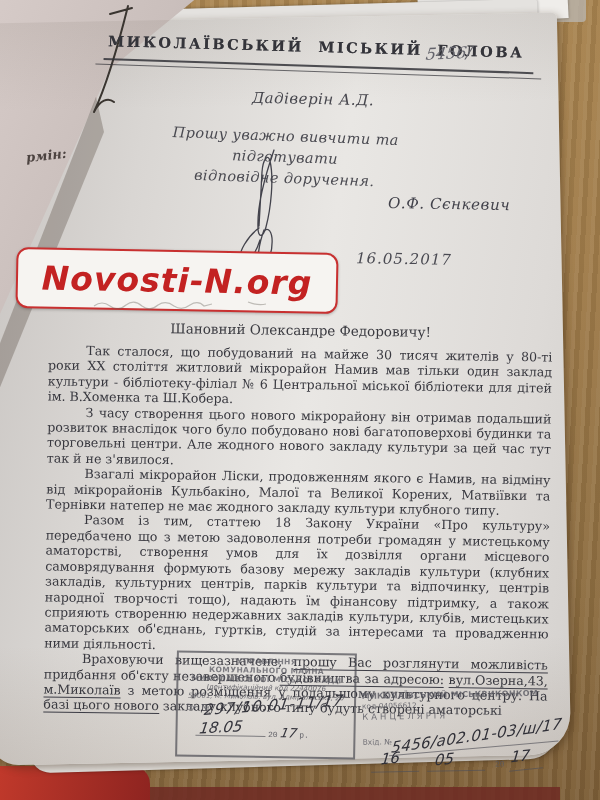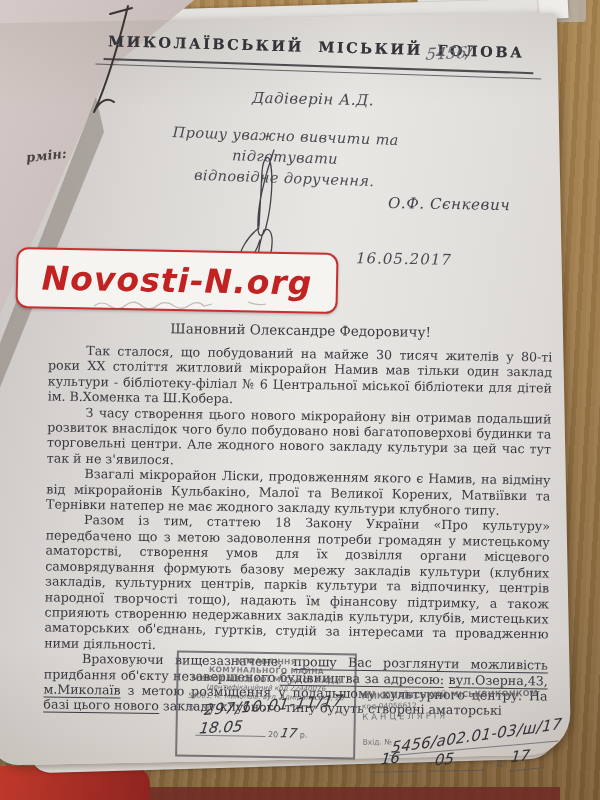--- a/index.html
+++ b/index.html
@@ -67,21 +67,21 @@
     border:2px solid rgba(75,75,82,.7);transform:rotate(1deg);font-family:"DejaVu Sans","Liberation Sans",sans-serif;
     text-align:center;padding-top:3px;box-sizing:border-box;}
   .stamp-left .org{font-size:7.5px;font-weight:bold;letter-spacing:.4px;color:rgba(90,90,98,.75);line-height:9px;}
   .stamp-left .small{font-size:7px;color:rgba(85,85,93,.85);line-height:9px;font-style:italic;}
   .hand{font-style:italic;color:#34343c;transform:skewX(-10deg);display:inline-block;}
   .in-row{position:relative;text-align:left;padding-left:8px;margin-top:2px;font-size:8px;color:rgba(85,85,93,.9);}
   .hw-number-left{position:absolute;left:26px;top:-8px;font-size:15px;transform:rotate(-5deg) skewX(-12deg);letter-spacing:1px;}
   .date-row{position:relative;text-align:left;padding-left:18px;margin-top:12px;font-size:8px;color:rgba(85,85,93,.9);}
   .hw-date-left{position:absolute;left:22px;top:-6px;font-size:15px;transform:rotate(-4deg) skewX(-12deg);}
   .stamp-line{display:inline-block;width:70px;border-bottom:1px solid rgba(85,85,93,.7);height:8px;}
-  .yr{font-size:8px;} .hw-yr{font-size:13px;}
+  .yr{font-size:8px;font-family:Liberation Mono, monospace;} .hw-yr{font-size:13px;}
 
   .stamp-right{position:absolute;left:362px;top:690px;width:210px;transform:rotate(-1deg);
     font-family:"DejaVu Sans","Liberation Sans",sans-serif;color:rgba(88,88,96,.8);}
   .stamp-right .org{font-size:8px;font-weight:bold;letter-spacing:.3px;line-height:10px;}
   .stamp-right .code{font-size:7.5px;line-height:10px;}
   .stamp-right .dept{font-size:8.5px;letter-spacing:3px;line-height:11px;}
   .hw-number-right{position:absolute;left:28px;top:34px;width:220px;font-size:15px;color:#2f2f37;
     transform:rotate(-7deg) skewX(-14deg);letter-spacing:.5px;font-style:italic;}
   .rline{position:absolute;height:1px;background:rgba(80,80,88,.65);}
   .r-in-label{position:absolute;left:0;top:46px;font-size:7.5px;}

